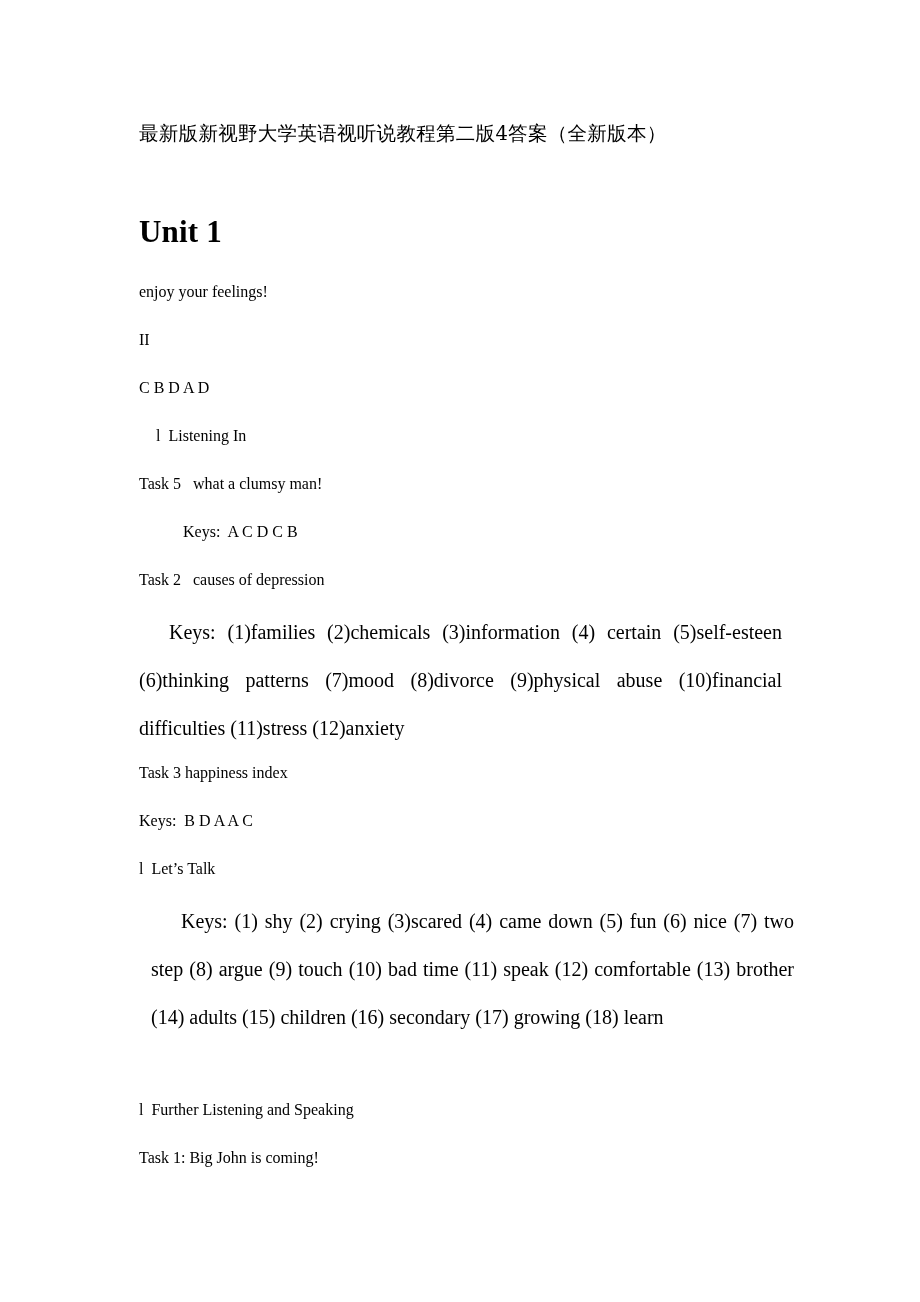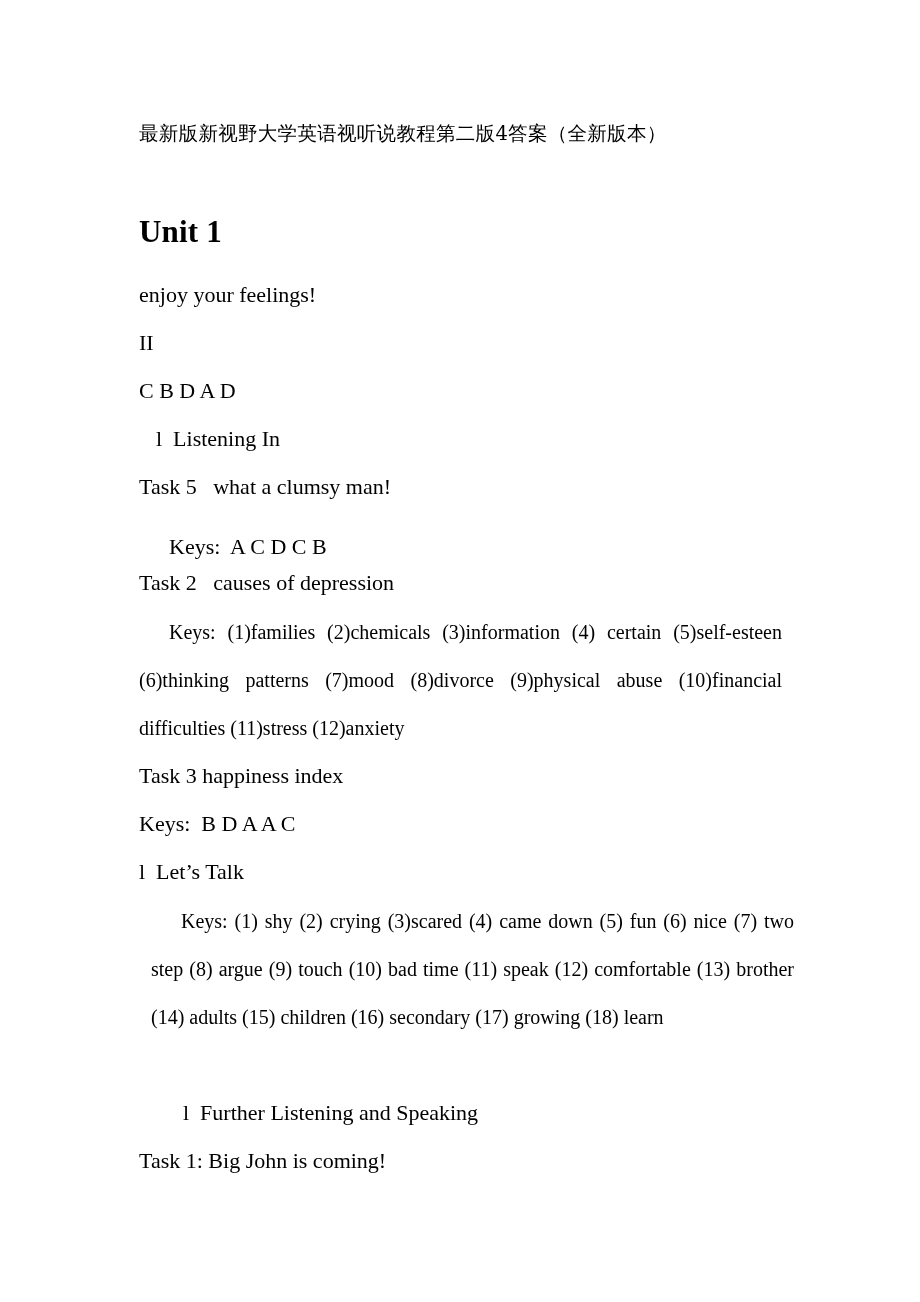--- a/index.html
+++ b/index.html
@@ -56,28 +56,27 @@
     font-size: 31px;
     font-weight: bold;
     line-height: 1.05;
     letter-spacing: 0.2px;
   }
 
   
   .line {
     position: absolute;
     left: 0;
-    font-size: 22px;
+    font-size: 16px;
     line-height: 1;
     white-space: pre;
   }
 
   .line.indent {
-    left: 30px;
-    margin-top: 12px;
+    left: 44px;
   }
 
   
   .para {
     position: absolute;
     left: 0;
     width: 643px;
     font-size: 20px;
     line-height: 48px;
     text-align: justify;
@@ -117,18 +116,18 @@
     <div class="para para-lastleft" style="top:608px;">Keys:  (1)families  (2)chemicals  (3)information  (4)  certain  (5)self-esteen  (6)thinking  patterns  (7)mood  (8)divorce  (9)physical  abuse (10)financial difficulties (11)stress (12)anxiety</div>
 
     <div class="line" style="top:765px;">Task 3 happiness index</div>
 
     <div class="line" style="top:813px;">Keys:  B D A A C</div>
 
     <div class="line" style="top:861px;">l  Let’s Talk</div>
 
     <div class="para para-lastleft" style="top:897px;margin-left:12px;">Keys: (1) shy (2) crying (3)scared (4) came down (5) fun (6) nice (7) two step (8) argue (9) touch (10) bad time (11) speak (12) comfortable (13) brother (14) adults (15) children (16) secondary (17) growing  (18) learn</div>
 
-    <div class="line" style="top:1102px;margin-left:44px;">l  Further Listening and Speaking</div>
+    <div class="line" style="top:1102px;">l  Further Listening and Speaking</div>
 
     <div class="line" style="top:1150px;">Task 1: Big John is coming!</div>
 
   </div>
 </div>
 
 </body></html>

